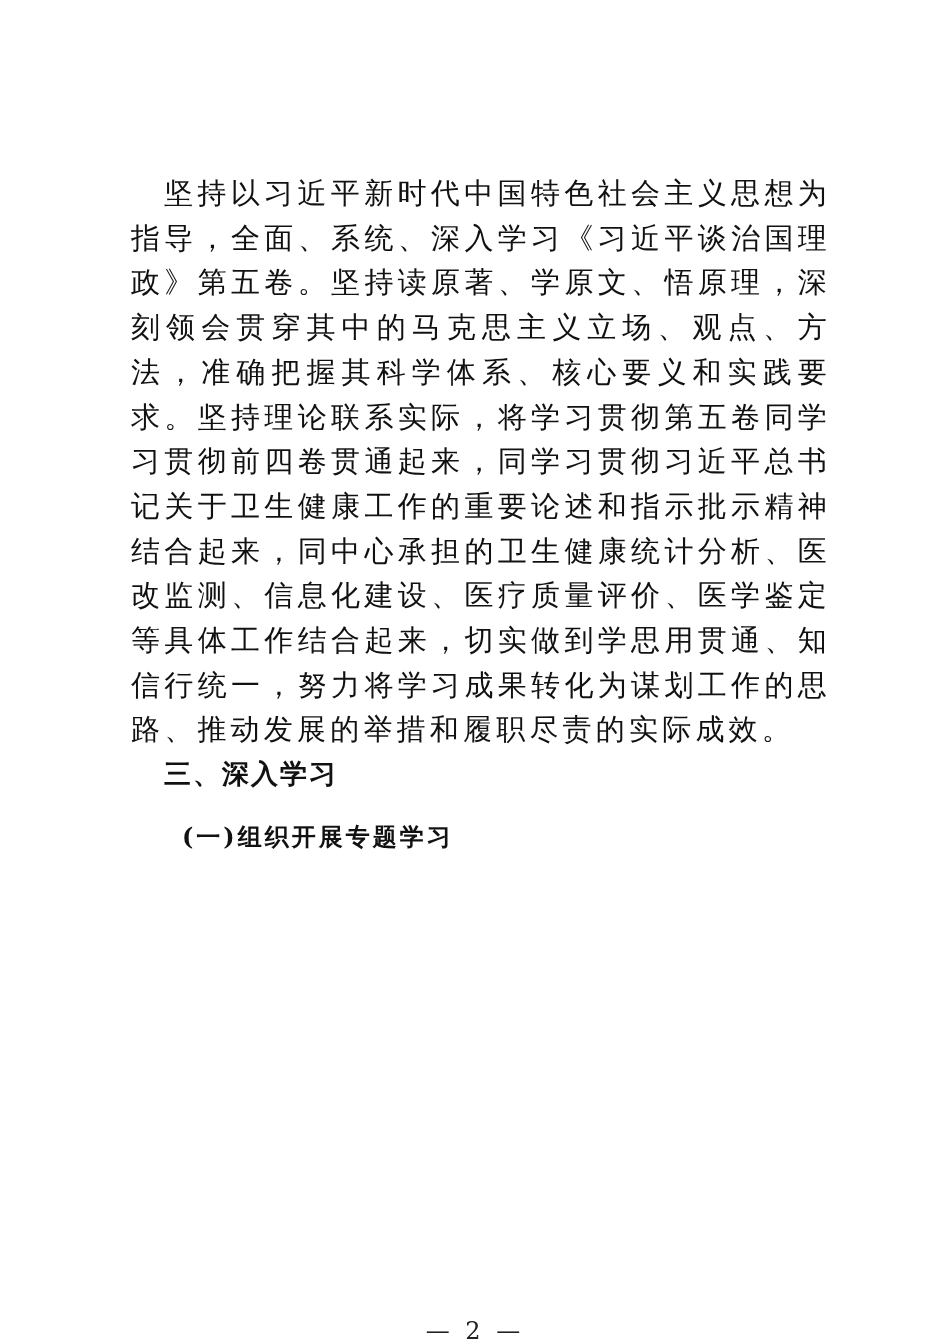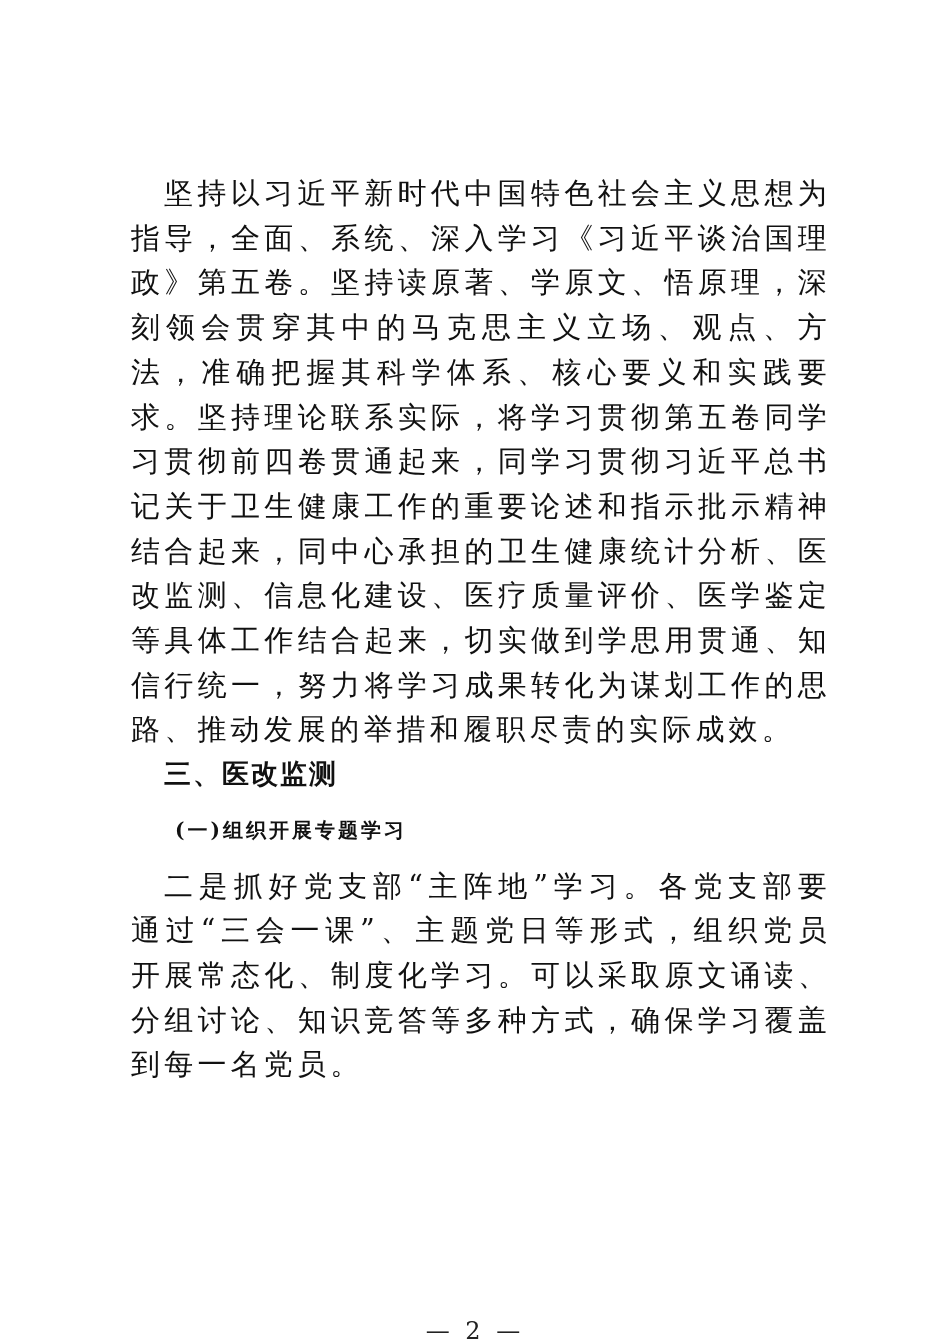--- a/index.html
+++ b/index.html
@@ -44,22 +44,22 @@
   .heading-1 {
     margin: 0;
     font-family: "DejaVu Sans", "Liberation Sans", sans-serif;
     font-weight: bold;
     font-size: 27px;
     line-height: 44.7px;
     text-indent: 33px;
     letter-spacing: 2px;
   }
   .heading-2 {
-    margin: 11px;
-    font-size: 20px;
+    margin: 18px;
+    font-size: 24px;
     line-height: 44.7px;
     text-indent: 33px;
     letter-spacing: 3px;
   }
   .page-number {
     position: absolute;
     left: 0;
     width: 950px;
     top: 1318px;
     text-align: center;
@@ -69,18 +69,17 @@
     color: #222222;
     letter-spacing: 4px;
   }
 </style>
 </head>
 <body>
 
 <div class="page">
   <div class="body-text">
     <p class="para">坚持以习近平新时代中国特色社会主义思想为指导，全面、系统、深入学习《习近平谈治国理政》第五卷。坚持读原著、学原文、悟原理，深刻领会贯穿其中的马克思主义立场、观点、方法，准确把握其科学体系、核心要义和实践要求。坚持理论联系实际，将学习贯彻第五卷同学习贯彻前四卷贯通起来，同学习贯彻习近平总书记关于卫生健康工作的重要论述和指示批示精神结合起来，同中心承担的卫生健康统计分析、医改监测、信息化建设、医疗质量评价、医学鉴定等具体工作结合起来，切实做到学思用贯通、知信行统一，努力将学习成果转化为谋划工作的思路、推动发展的举措和履职尽责的实际成效。</p>
-    <h2 class="heading-1">三、医改监测</h2>
+    <h2 class="heading-1">三、深入学习</h2>
     <h3 class="heading-2">(一)组织开展专题学习</h3>
-    <p class="para">二是抓好党支部“主阵地”学习。各党支部要通过“三会一课”、主题党日等形式，组织党员开展常态化、制度化学习。可以采取原文诵读、分组讨论、知识竞答等多种方式，确保学习覆盖到每一名党员。</p>
   </div>
   <div class="page-number">— 2 —</div>
 </div>
 
 </body></html>

